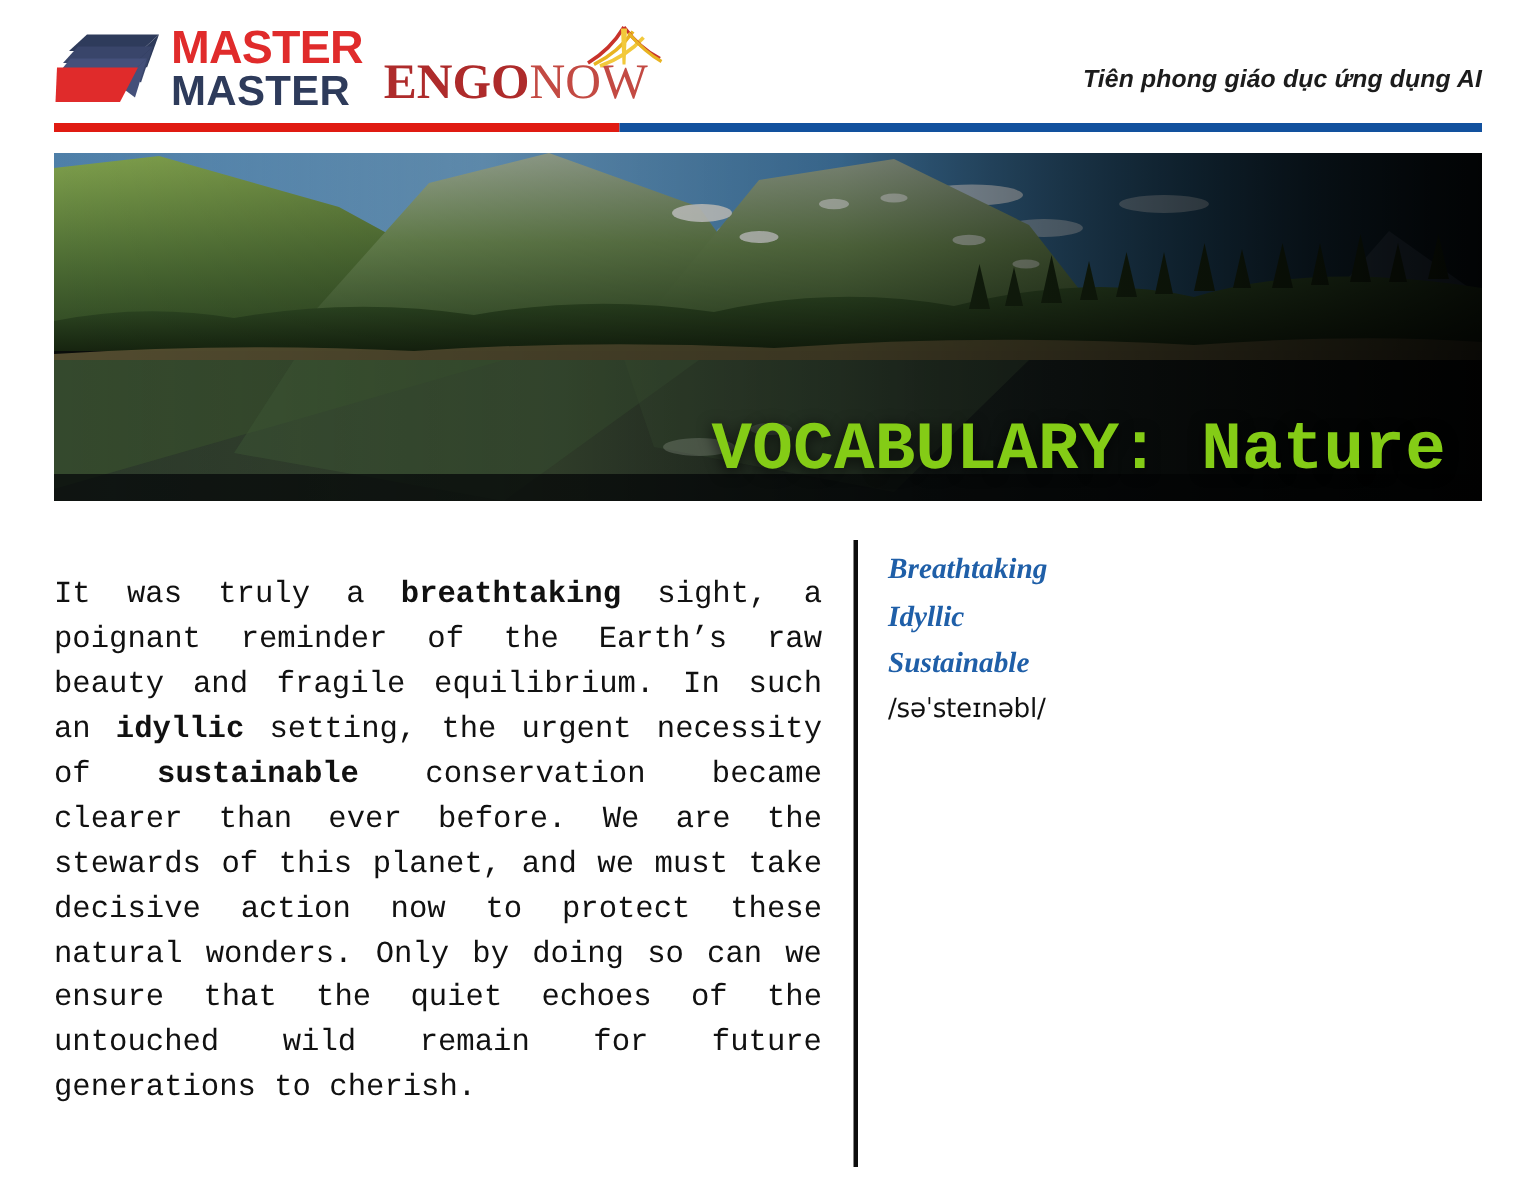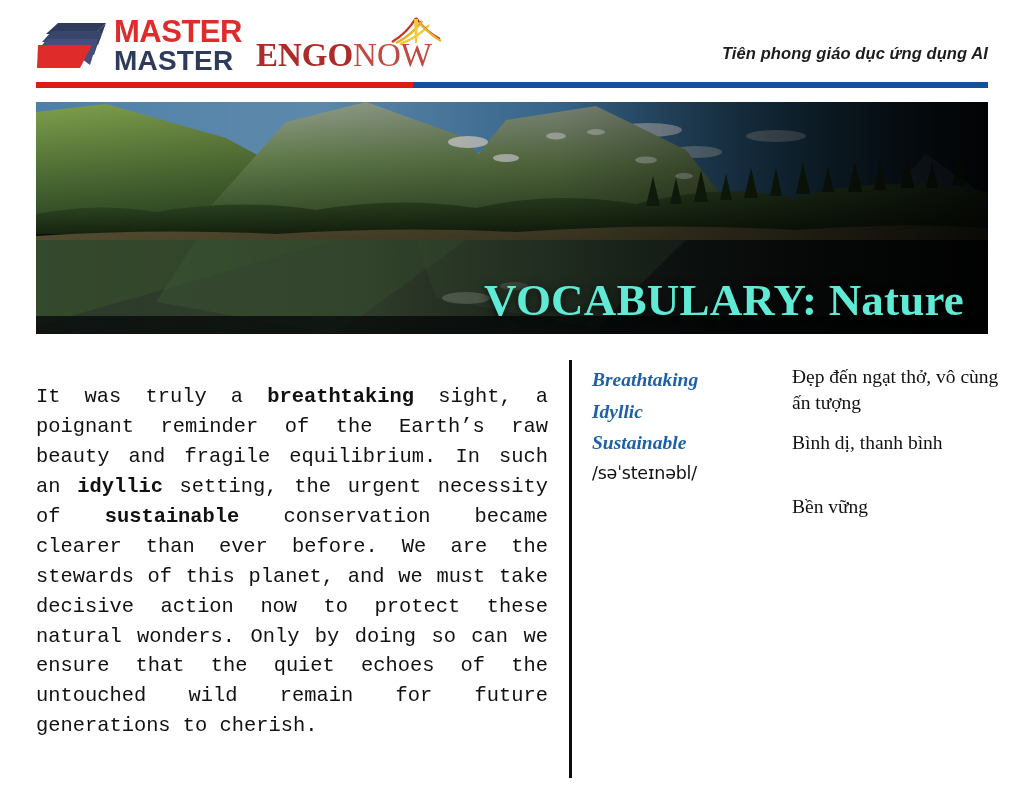--- a/index.html
+++ b/index.html
@@ -122,22 +122,22 @@
     width: 952px;
     height: 232px;
     overflow: hidden;
     background: #0a0d0b;
   }
   .hero svg { display: block; width: 952px; height: 232px; }
   .hero-title {
     position: absolute;
     right: 24px;
     bottom: 8px;
-    color: #5eead4;
-    font-family: Liberation Serif, serif;
+    color: #84cc16;
+    font-family: Liberation Mono, monospace;
     font-weight: bold;
     font-size: 45px;
     letter-spacing: 0.2px;
     text-shadow: 0 2px 10px rgba(0,0,0,0.75);
     white-space: nowrap;
   }
 
   
   .content {
     position: absolute;
@@ -360,19 +360,14 @@
     </div>
     <div class="vocab-entry">
       <div class="vocab-word" style="color: rgb(31, 95, 168);">Idyllic</div>
     </div>
     <div class="vocab-entry">
       <div class="vocab-word" style="color: rgb(31, 95, 168);">Sustainable</div>
       <div class="vocab-ipa">/səˈsteɪnəbl/</div>
     </div>
   </div>
 
-  <div class="trans-col">
-    <div class="trans-item">Đẹp đến ngạt thở, vô cùng ấn tượng</div>
-    <div class="trans-item trans-gap-1">Bình dị, thanh bình</div>
-    <div class="trans-item trans-gap-2">Bền vững</div>
-  </div>
 
 </div>
 
 </body></html>

